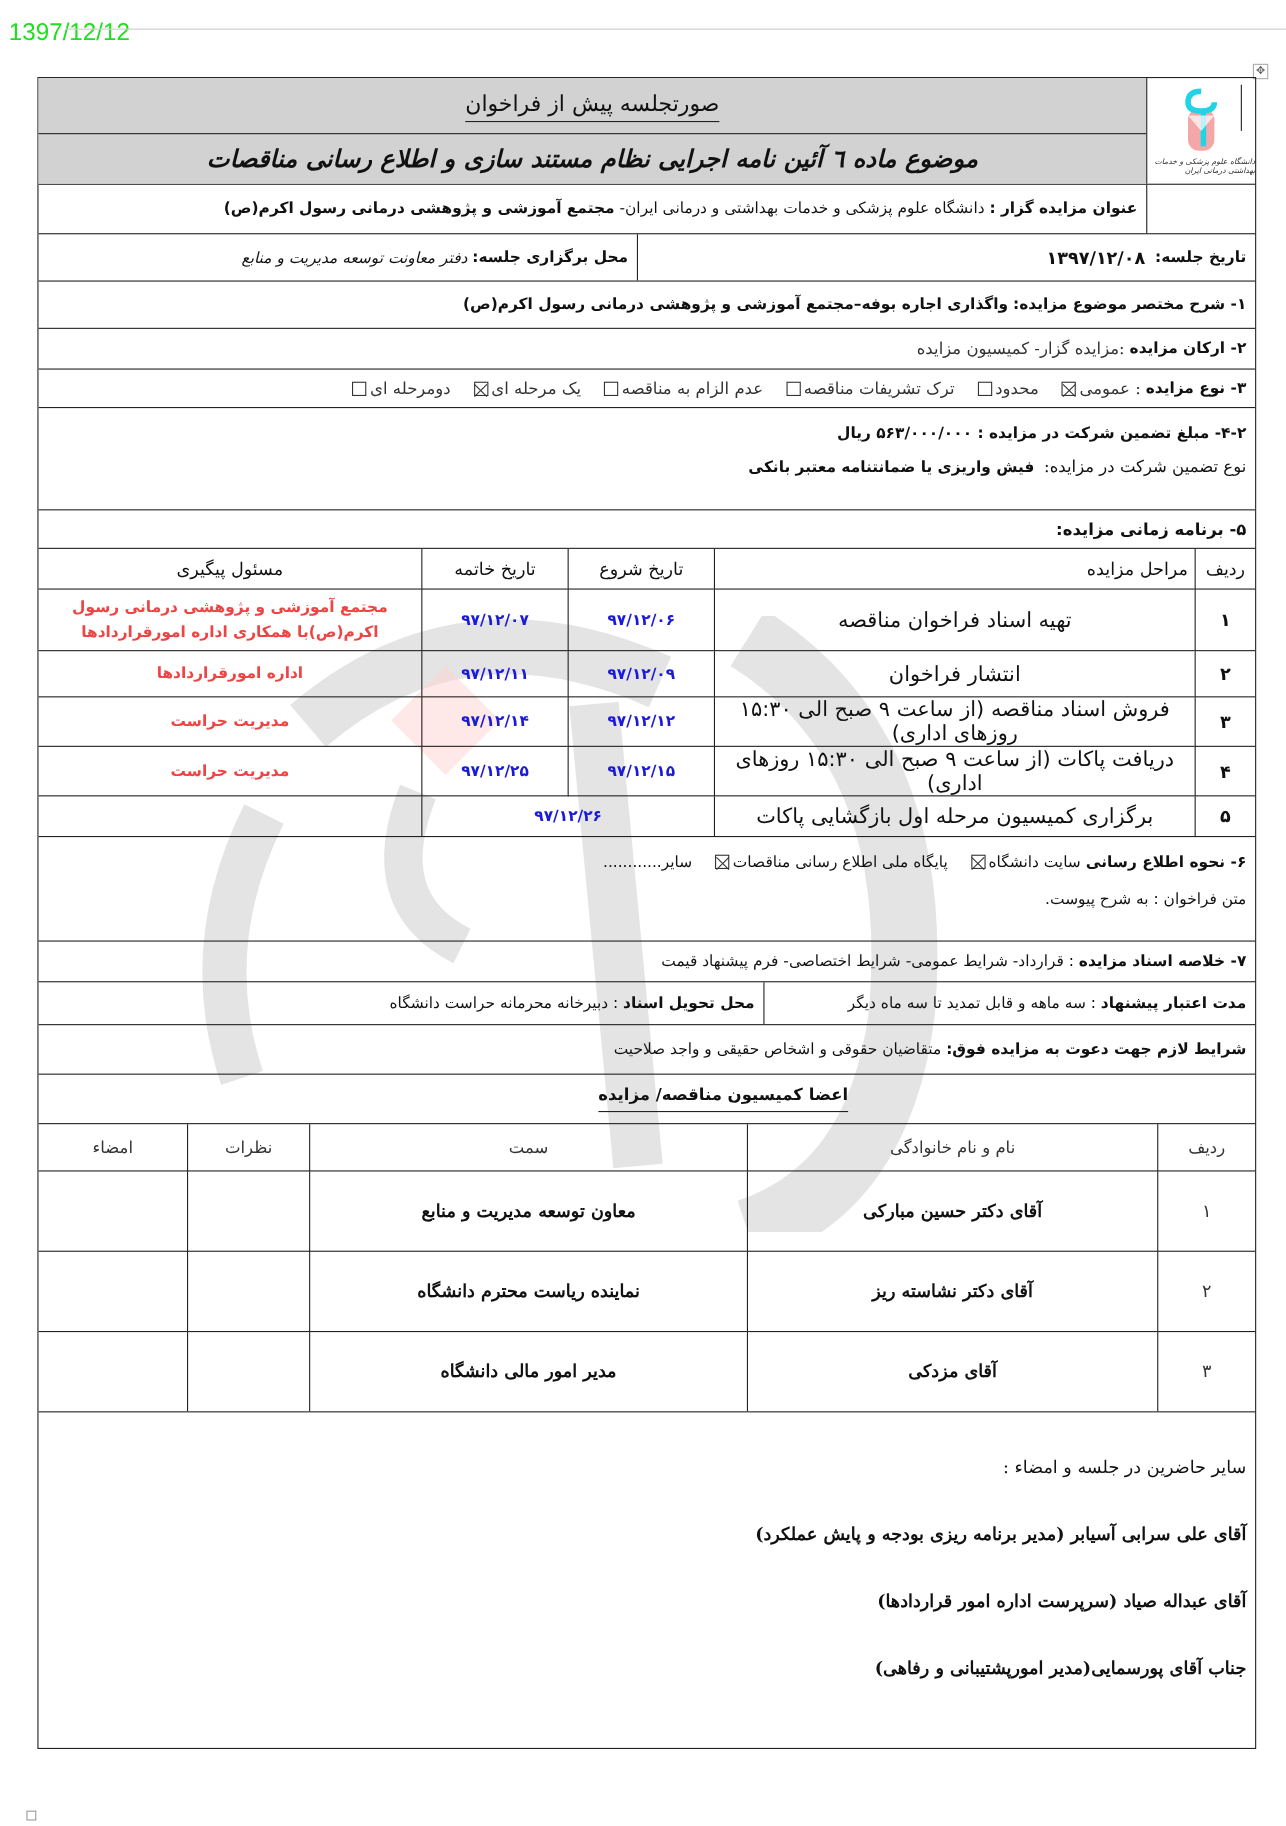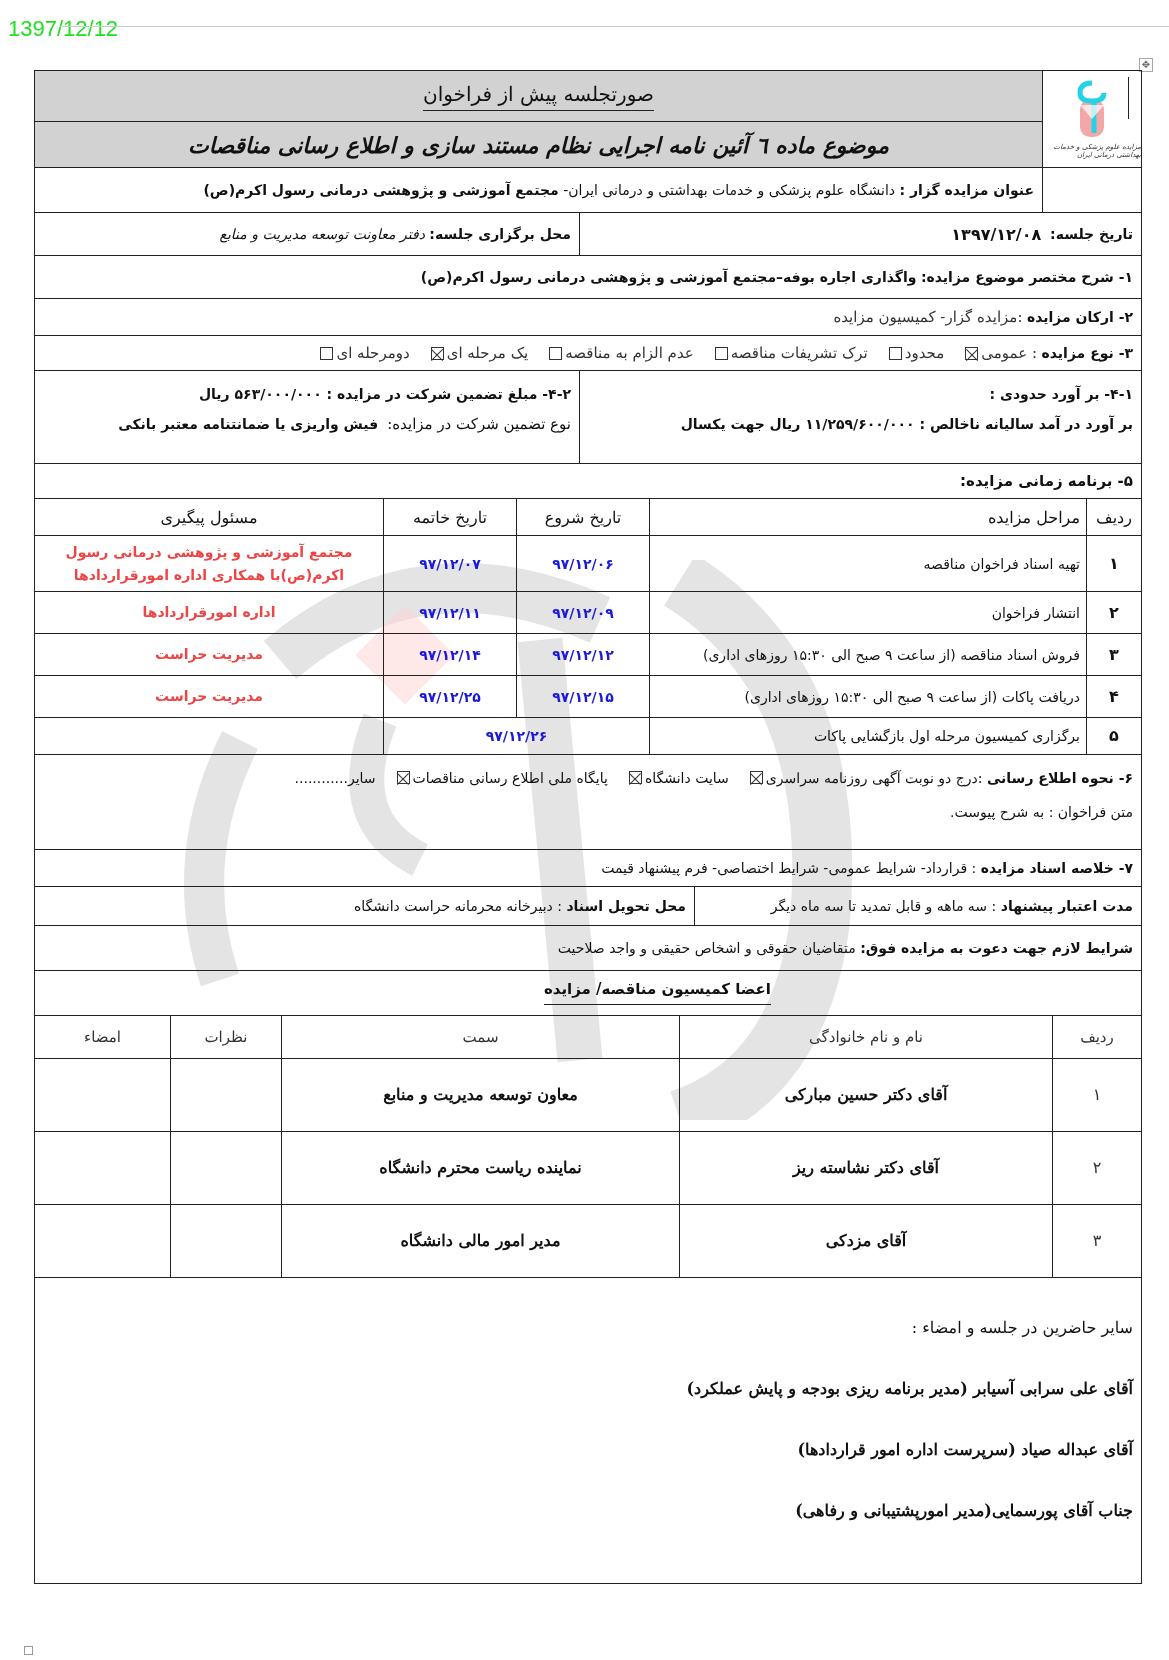--- a/index.html
+++ b/index.html
@@ -70,21 +70,21 @@
     .chk.on::before { transform: translateX(-50%) rotate(45deg); }
     .chk.on::after { transform: translateX(-50%) rotate(-45deg); }
     .opt { margin-left: 18px; display: inline-flex; align-items: center; }
 
     table { border-collapse: collapse; width: 100%; }
     .sched td, .sched th {
       border: 1.5px solid #222; font-size: 14px; text-align: center; padding: 0 6px;
     }
     .sched th { font-family: "DejaVu Serif", serif; font-weight: normal; font-size: 16px; height: 36px; }
     .sched td.blue { color: #1a1ad8; font-weight: bold; }
-    .sched td.stage { text-align: right; font-size: 14px; margin-left: 11px; }
+    .sched td.stage { text-align: center; font-size: 19px; margin-left: 11px; }
     .sched td.idx { font-weight: bold; font-size: 16px; }
     .sched tr:first-child th { border-top: none; }
     .sched tr td:first-child, .sched tr th:first-child { border-right: none; }
     .sched tr td:last-child, .sched tr th:last-child { border-left: none; }
     .sched tr:last-child td { border-bottom: none; }
 
     .mem td, .mem th {
       border: 1.5px solid #222; text-align: center; font-family: "DejaVu Serif", serif;
     }
     .mem th { font-weight: normal; font-size: 15px; height: 40px; color: #333; }
@@ -120,21 +120,21 @@
 
   <div class="row hdr">
     <div class="logo-cell">
       <div class="logo-vline"></div>
       <svg width="40" height="60" viewBox="0 0 40 60">
         <rect x="8" y="20" width="24" height="38" rx="10" fill="#f4a7a7"></rect>
         <path d="M20 4 Q8 4 8 14 Q8 22 20 22 Q32 22 32 14" stroke="#22d3e6" stroke-width="5" fill="none"></path>
         <path d="M22 22 L22 54" stroke="#22d3e6" stroke-width="5"></path>
         <path d="M8 26 L32 26 L20 40 Z" fill="#fff" opacity="0.7"></path>
       </svg>
-      <div class="logo-text">مزایده علوم پزشکی و خدمات بهداشتی درمانی ایران</div>
+      <div class="logo-text">دانشگاه علوم پزشکی و خدمات بهداشتی درمانی ایران</div>
     </div>
     <div class="title-cell">
       <div class="t1">
           <span>صورتجلسه پیش از فراخوان</span>
         </div>
       <div class="t2">موضوع ماده ٦ آئین نامه اجرایی نظام مستند سازی و اطلاع رسانی مناقصات</div>
     </div>
   </div>
 
   <div class="row org-row">
@@ -189,24 +189,20 @@
         <span>یک مرحله ای</span>
         <span class="chk on"></span>
       </span>
     <span class="opt small-serif">
         <span>دومرحله ای</span>
         <span class="chk"></span>
       </span>
   </div>
 
   <div class="row" style="height:92px;">
-    <div style="width:545px; border-left:1.5px solid #222; padding:8px; font-size:14px; line-height:30px;">
-      <div class="b">۴-۱- بر آورد حدودی :</div>
-      <div class="b">بر آورد در آمد سالیانه ناخالص : ۱۱/۲۵۹/۶۰۰/۰۰۰ ریال  جهت یکسال</div>
-    </div>
     <div style="flex:1; padding:8px; font-size:14px; line-height:30px;">
       <div class="b">۴-۲- مبلغ تضمین شرکت در مزایده : ۵۶۳/۰۰۰/۰۰۰ ریال</div>
       <div>
         <span class="it" style="font-style:normal; font-size:15px;">نوع تضمین شرکت در مزایده:</span>&nbsp;
         <span class="b">فیش واریزی یا ضمانتنامه معتبر بانکی</span>
       </div>
     </div>
   </div>
 
   <div class="row cell" style="height:34px;">
@@ -256,24 +252,20 @@
         <td class="blue" colspan="2">۹۷/۱۲/۲۶</td>
         <td></td>
       </tr>
     </tbody>
       </table>
   </div>
 
   <div class="row" style="height:82px; flex-direction:column; padding:6px 8px; font-size:14px; line-height:34px;">
     <div style="display:flex; align-items:center;">
       <span class="b">۶- نحوه اطلاع رسانی</span>&nbsp;
-      <span class="opt it" style="font-style:normal;">
-          <span>:درج دو نوبت آگهی روزنامه سراسری</span>
-          <span class="chk on"></span>
-        </span>
       <span class="opt">
           <span>سایت دانشگاه</span>
           <span class="chk on"></span>
         </span>
       <span class="opt">
           <span>پایگاه ملی اطلاع رسانی مناقصات</span>
           <span class="chk on"></span>
         </span>
       <span class="opt">سایر............</span>
     </div>

